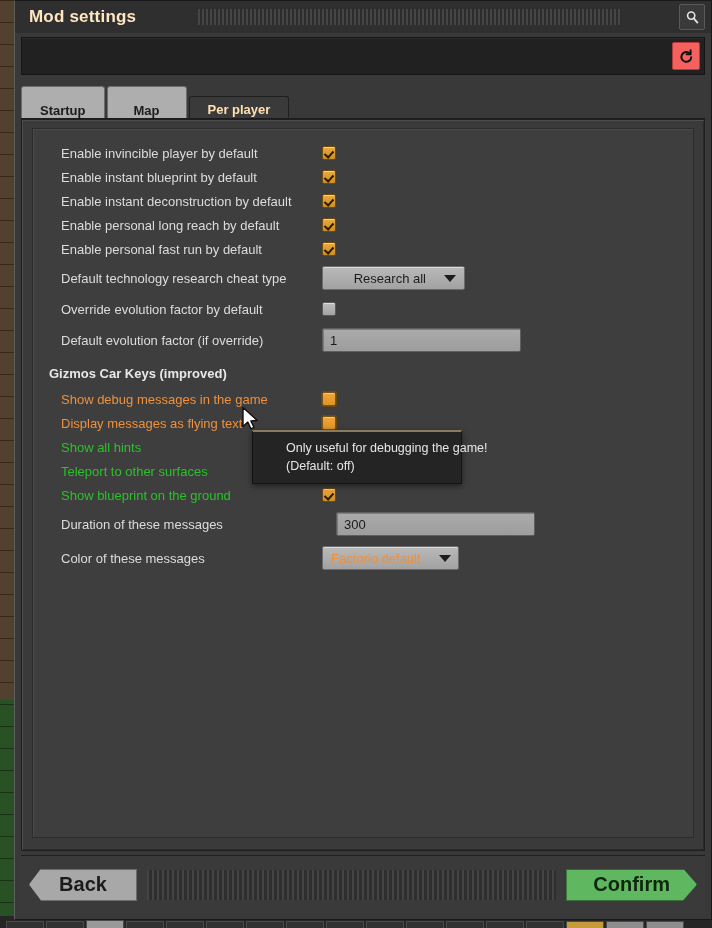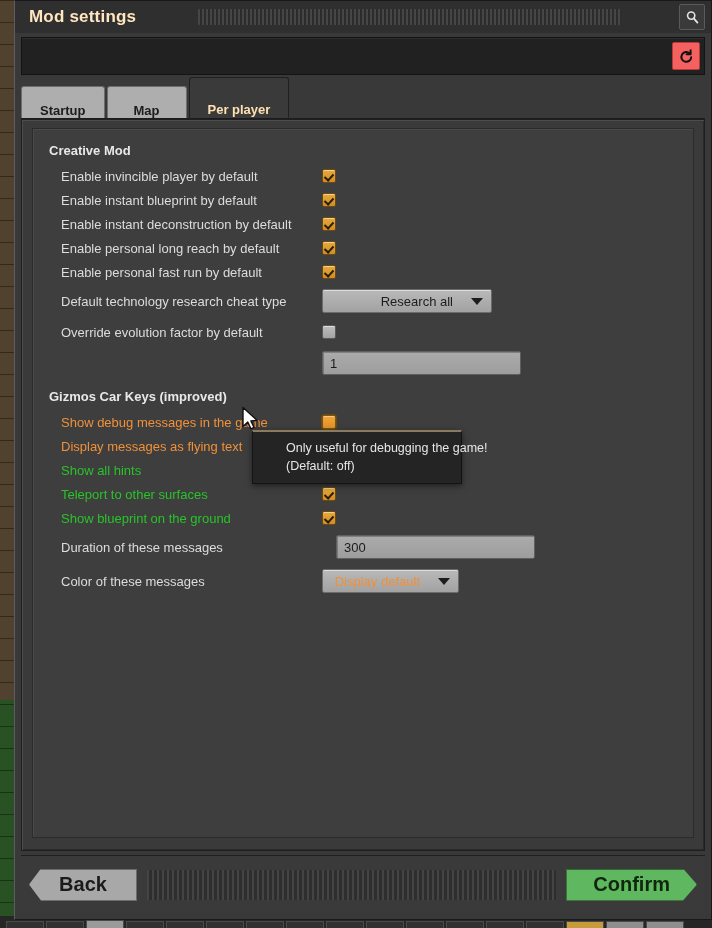--- a/index.html
+++ b/index.html
@@ -113,21 +113,21 @@
     border-radius:3px 3px 0 0;
   }
   .tab.inactive {
     background:#aeaeae; color:#1c1c1c;
     border:1px solid #6d6d6d; border-bottom:none;
     height:32px;
   }
   .tab.active {
     background:#3a3a3a; color:#ffe0b2;
     border:1px solid #1f1f1f; border-bottom:1px solid #3a3a3a;
-    position:relative; z-index:3; height:41px;
+    position:relative; z-index:3; height:22px;
   }
 
   
   #panel {
     margin:0 6px 0 6px;
     flex:1;
     background:#3a3a3a;
     border:1px solid #1f1f1f;
     box-shadow: inset 1px 1px 0 #4d4d4d, inset -1px -1px 0 #2a2a2a;
     position:relative;
@@ -347,21 +347,20 @@
       <span>Map</span>
     </div>
     <div class="tab active">
       <span>Per player</span>
     </div>
   </div>
 
   <div id="panel">
     <div id="panel-inner">
 
-      <div class="group-title">Creative Mod</div>
 
       <div class="row">
         <span class="label">Enable invincible player by default</span>
         <span class="ctl-wrap">
             <span class="checkbox checked"></span>
           </span>
       </div>
       <div class="row">
         <span class="label">Enable instant blueprint by default</span>
         <span class="ctl-wrap">
@@ -383,35 +382,36 @@
       <div class="row">
         <span class="label">Enable personal fast run by default</span>
         <span class="ctl-wrap">
             <span class="checkbox checked"></span>
           </span>
       </div>
 
       <div class="row tall" style="height:34px">
         <span class="label">Default technology research cheat type</span>
         <span class="ctl-wrap" style="left:275px">
-          <span class="dropdown" style="width:170px">
+          <span class="dropdown" style="width:143px">
             <span class="dd-label">Research all</span>
             <span class="dd-arrow"></span>
           </span>
         </span>
       </div>
 
       <div class="row tall">
         <span class="label">Override evolution factor by default</span>
         <span class="ctl-wrap">
             <span class="checkbox unchecked"></span>
           </span>
       </div>
 
       <div class="row tall" style="height:34px">
+        <span class="label">Default evolution factor (if override)</span>
         <span class="ctl-wrap" style="left:275px">
           <span class="textbox">
             <span>1</span>
           </span>
         </span>
       </div>
 
       <div class="group-title second">Gizmos Car Keys (improved)</div>
 
       <div class="row">
@@ -451,21 +451,21 @@
           <span class="textbox">
             <span>300</span>
           </span>
         </span>
       </div>
 
       <div class="row tall" style="height:34px">
         <span class="label">Color of these messages</span>
         <span class="ctl-wrap" style="left:275px">
           <span class="dropdown" style="width:137px">
-            <span class="dd-label orange">Display default</span>
+            <span class="dd-label orange">Factorio default</span>
             <span class="dd-arrow"></span>
           </span>
         </span>
       </div>
 
     </div>
   </div>
 
   <div id="footer">
     <div id="back-btn" class="btn-chevron">

